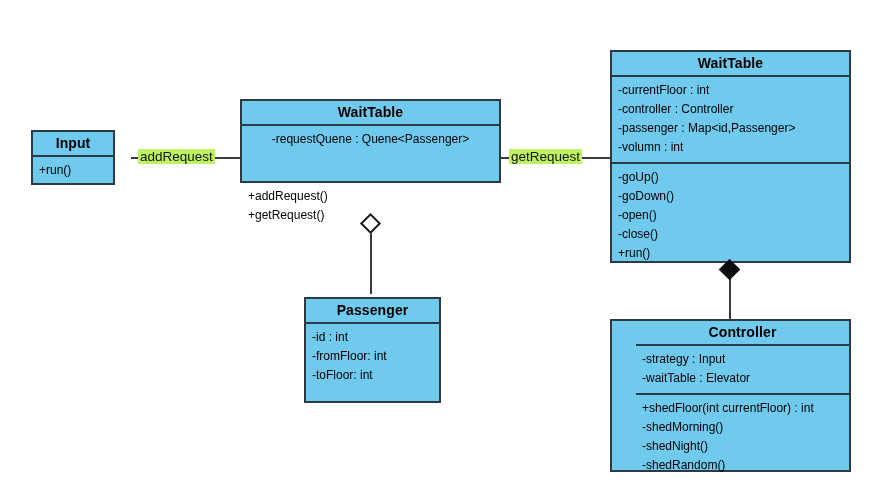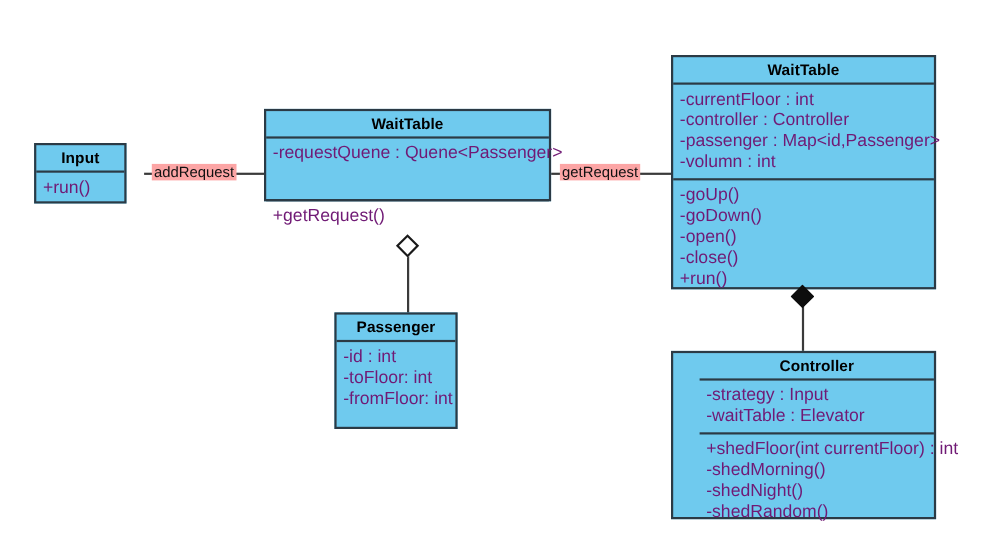--- a/index.html
+++ b/index.html
@@ -28,22 +28,22 @@
     font-weight: bold;
     font-size: 14px;
     color: #000000;
     padding: 3px 4px 4px 4px;
     border-bottom: 2px solid #2b3a45;
     line-height: 16px;
     letter-spacing: 0.1px;
   }
   .uml-section {
     padding: 4px 6px 5px 6px;
-    font-size: 16px;
-    color: #701a75;
+    font-size: 12px;
+    color: #000000;
     line-height: 19px;
   }
   .uml-section.divided {
     border-bottom: 2px solid #2b3a45;
   }
   .uml-row {
     white-space: nowrap;
     overflow: visible;
   }
   
@@ -56,21 +56,21 @@
   .edge-v {
     position: absolute;
     width: 0;
     border-left: 2px solid #3a3a3a;
     z-index: 1;
   }
   .edge-label {
     position: absolute;
     font-size: 13.5px;
     color: #111111;
-    background: #fca5a5;
+    background: #bef264;
     padding: 0 2px;
     line-height: 15px;
     white-space: nowrap;
     z-index: 2;
   }
   
   .diamond {
     position: absolute;
     width: 15px;
     height: 15px;
@@ -112,20 +112,21 @@
       <div class="uml-row">+run()</div>
     </div>
   </div>
 
   <div class="uml-class" style="left:240px; top:99px; width:261px; height:84px;">
     <div class="uml-title">WaitTable</div>
     <div class="uml-section divided" style="height:46px;text-align:center;">
       <div class="uml-row">-requestQuene : Quene&lt;Passenger&gt;</div>
     </div>
     <div class="uml-section">
+      <div class="uml-row">+addRequest()</div>
       <div class="uml-row">+getRequest()</div>
     </div>
   </div>
 
   <div class="uml-class" style="left:610px; top:50px; width:241px; height:213px;">
     <div class="uml-title">WaitTable</div>
     <div class="uml-section divided">
       <div class="uml-row">-currentFloor : int</div>
       <div class="uml-row">-controller : Controller</div>
       <div class="uml-row">-passenger : Map&lt;id,Passenger&gt;</div>
@@ -133,26 +134,26 @@
     </div>
     <div class="uml-section">
       <div class="uml-row">-goUp()</div>
       <div class="uml-row">-goDown()</div>
       <div class="uml-row">-open()</div>
       <div class="uml-row">-close()</div>
       <div class="uml-row">+run()</div>
     </div>
   </div>
 
-  <div class="uml-class" style="left:304px; top:284px; width:112px; height:106px;">
+  <div class="uml-class" style="left:304px; top:297px; width:137px; height:106px;">
     <div class="uml-title">Passenger</div>
     <div class="uml-section">
       <div class="uml-row">-id : int</div>
+      <div class="uml-row">-fromFloor: int</div>
       <div class="uml-row">-toFloor: int</div>
-      <div class="uml-row">-fromFloor: int</div>
     </div>
   </div>
 
   <div class="uml-class" style="left:610px; top:319px; width:241px; height:153px;padding-left:24px;">
     <div class="uml-title">Controller</div>
     <div class="uml-section divided">
       <div class="uml-row">-strategy : Input</div>
       <div class="uml-row">-waitTable : Elevator</div>
     </div>
     <div class="uml-section">

